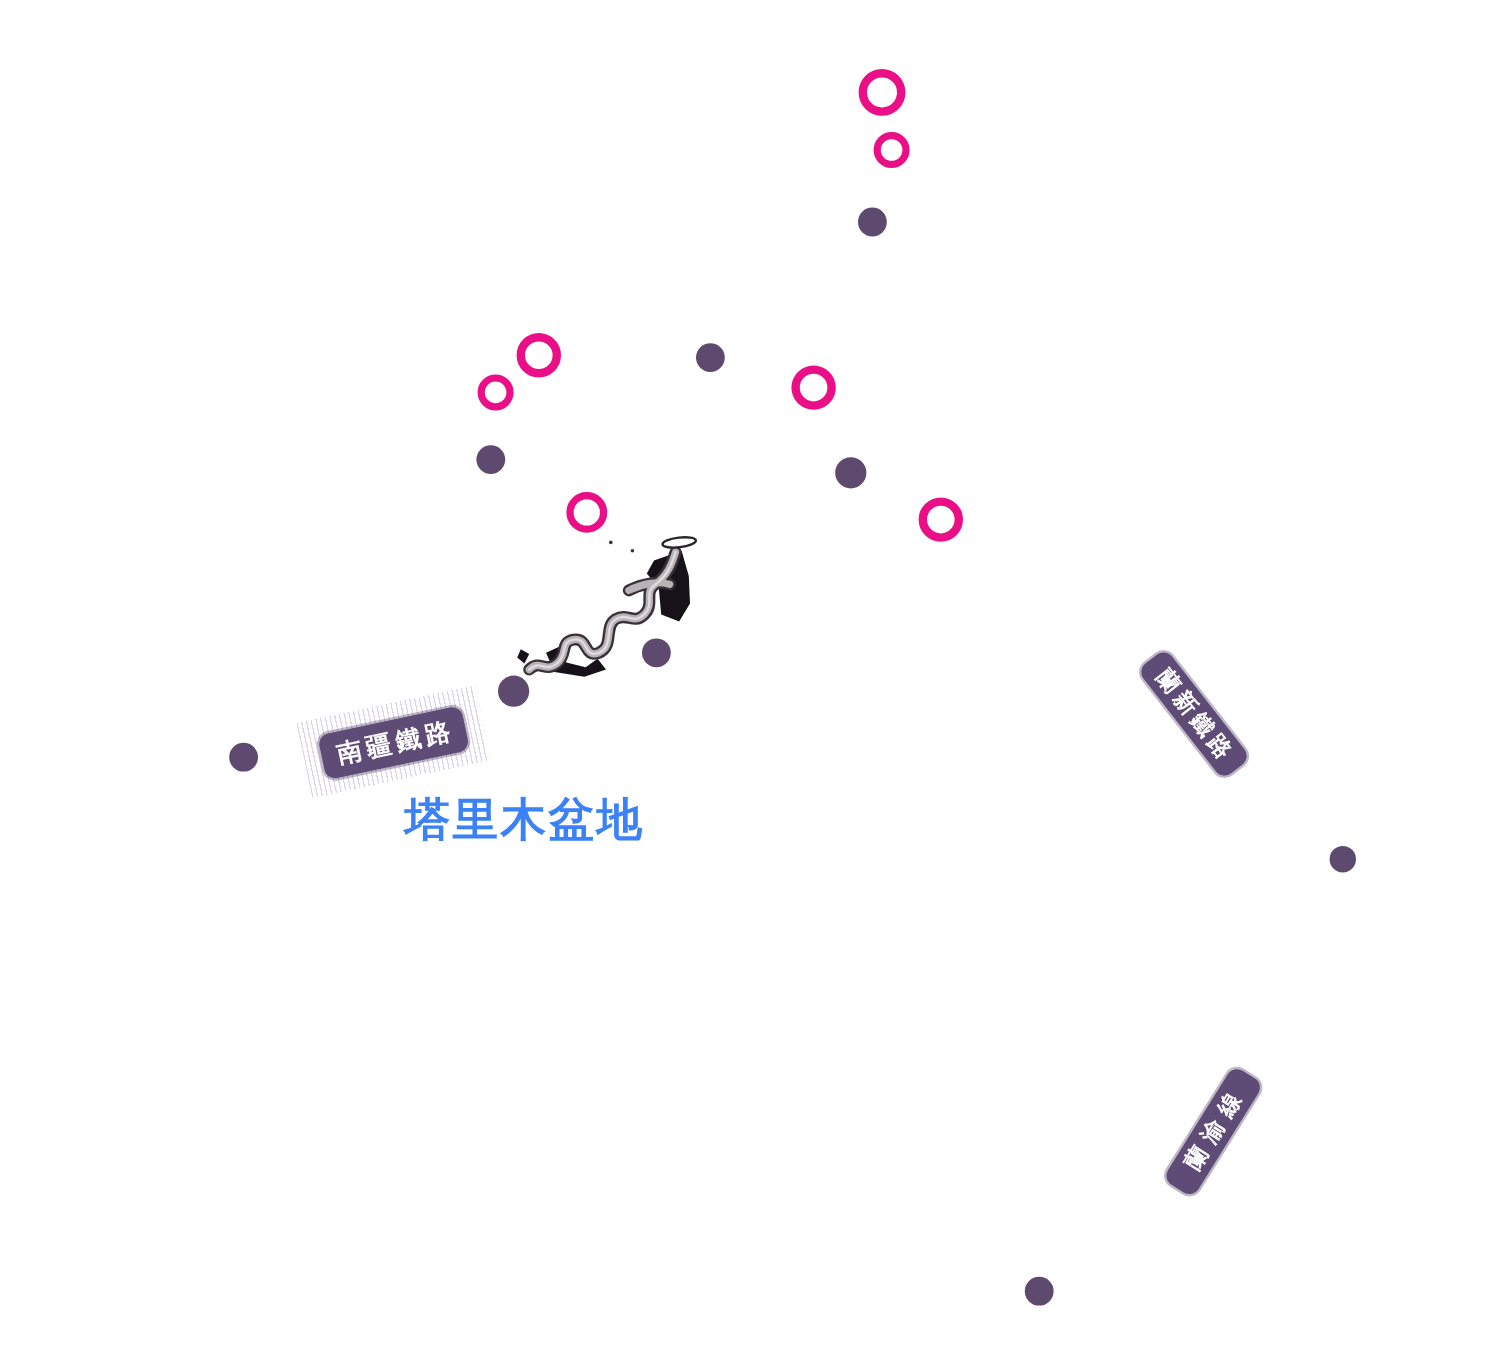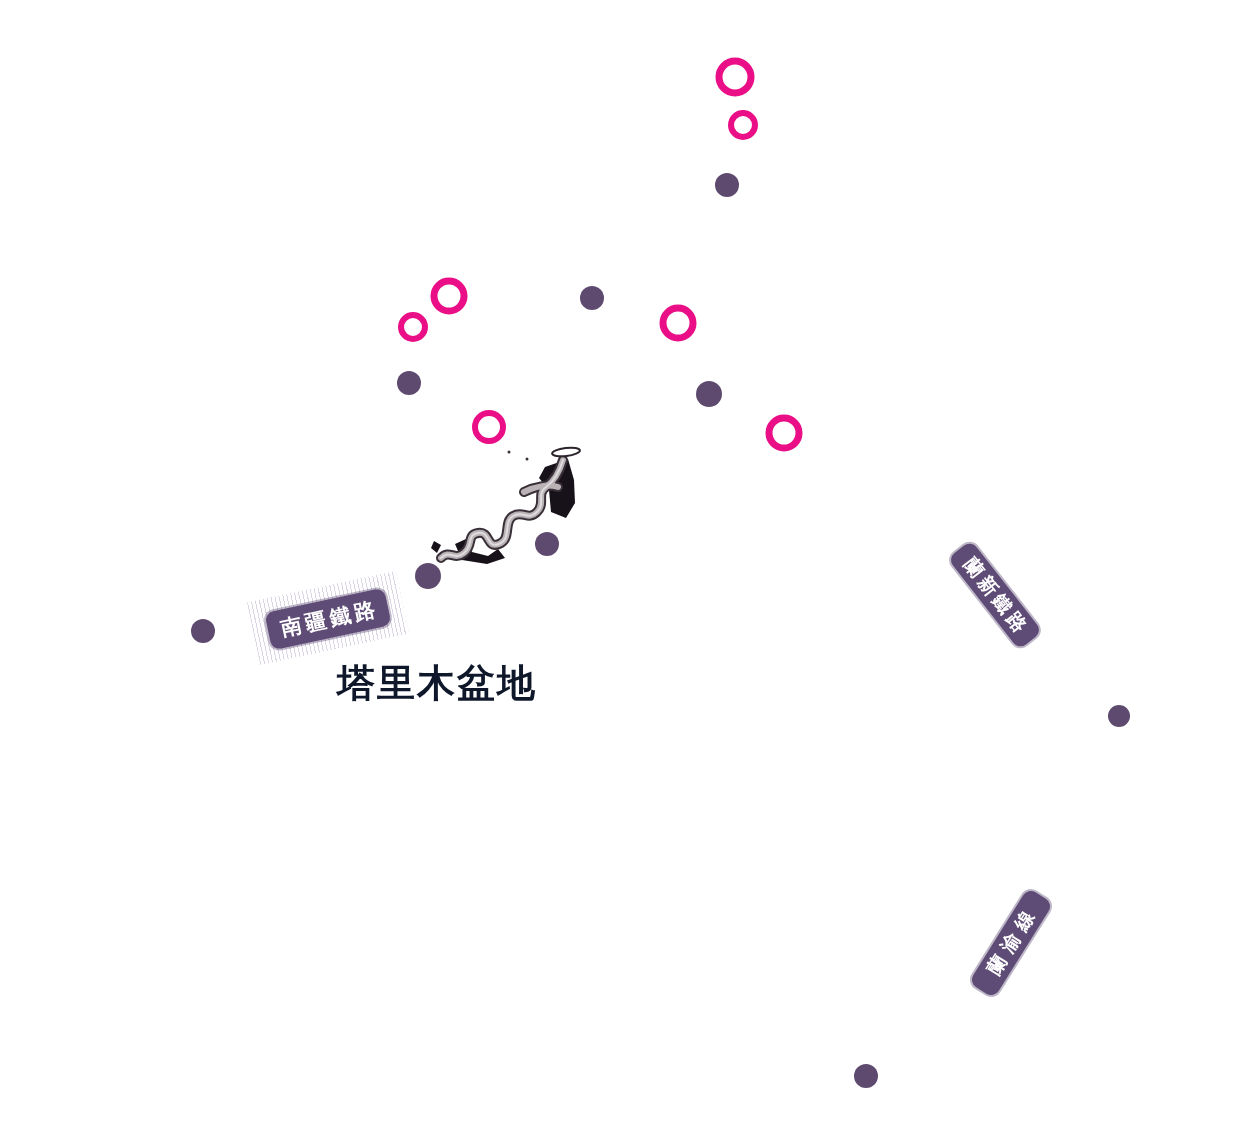--- a/index.html
+++ b/index.html
@@ -122,15 +122,15 @@
   </svg>
 
   <div class="rail-hatch"></div>
 
   <div class="banner banner-nanjiang" style="background: rgb(94, 75, 118); color: rgb(255, 255, 255);">南疆鐵路</div>
 
   <div class="banner banner-lanxin" style="background: rgb(94, 75, 118); color: rgb(255, 255, 255);">蘭新鐵路</div>
 
   <div class="banner banner-lanyu" style="background: rgb(94, 75, 118); color: rgb(255, 255, 255);">蘭渝線</div>
 
-  <div class="basin-label" style="color: #0f172a;">塔里木盆地</div>
+  <div class="basin-label" style="color: #3b82f6;">塔里木盆地</div>
 
 </div>
 
 </body></html>

